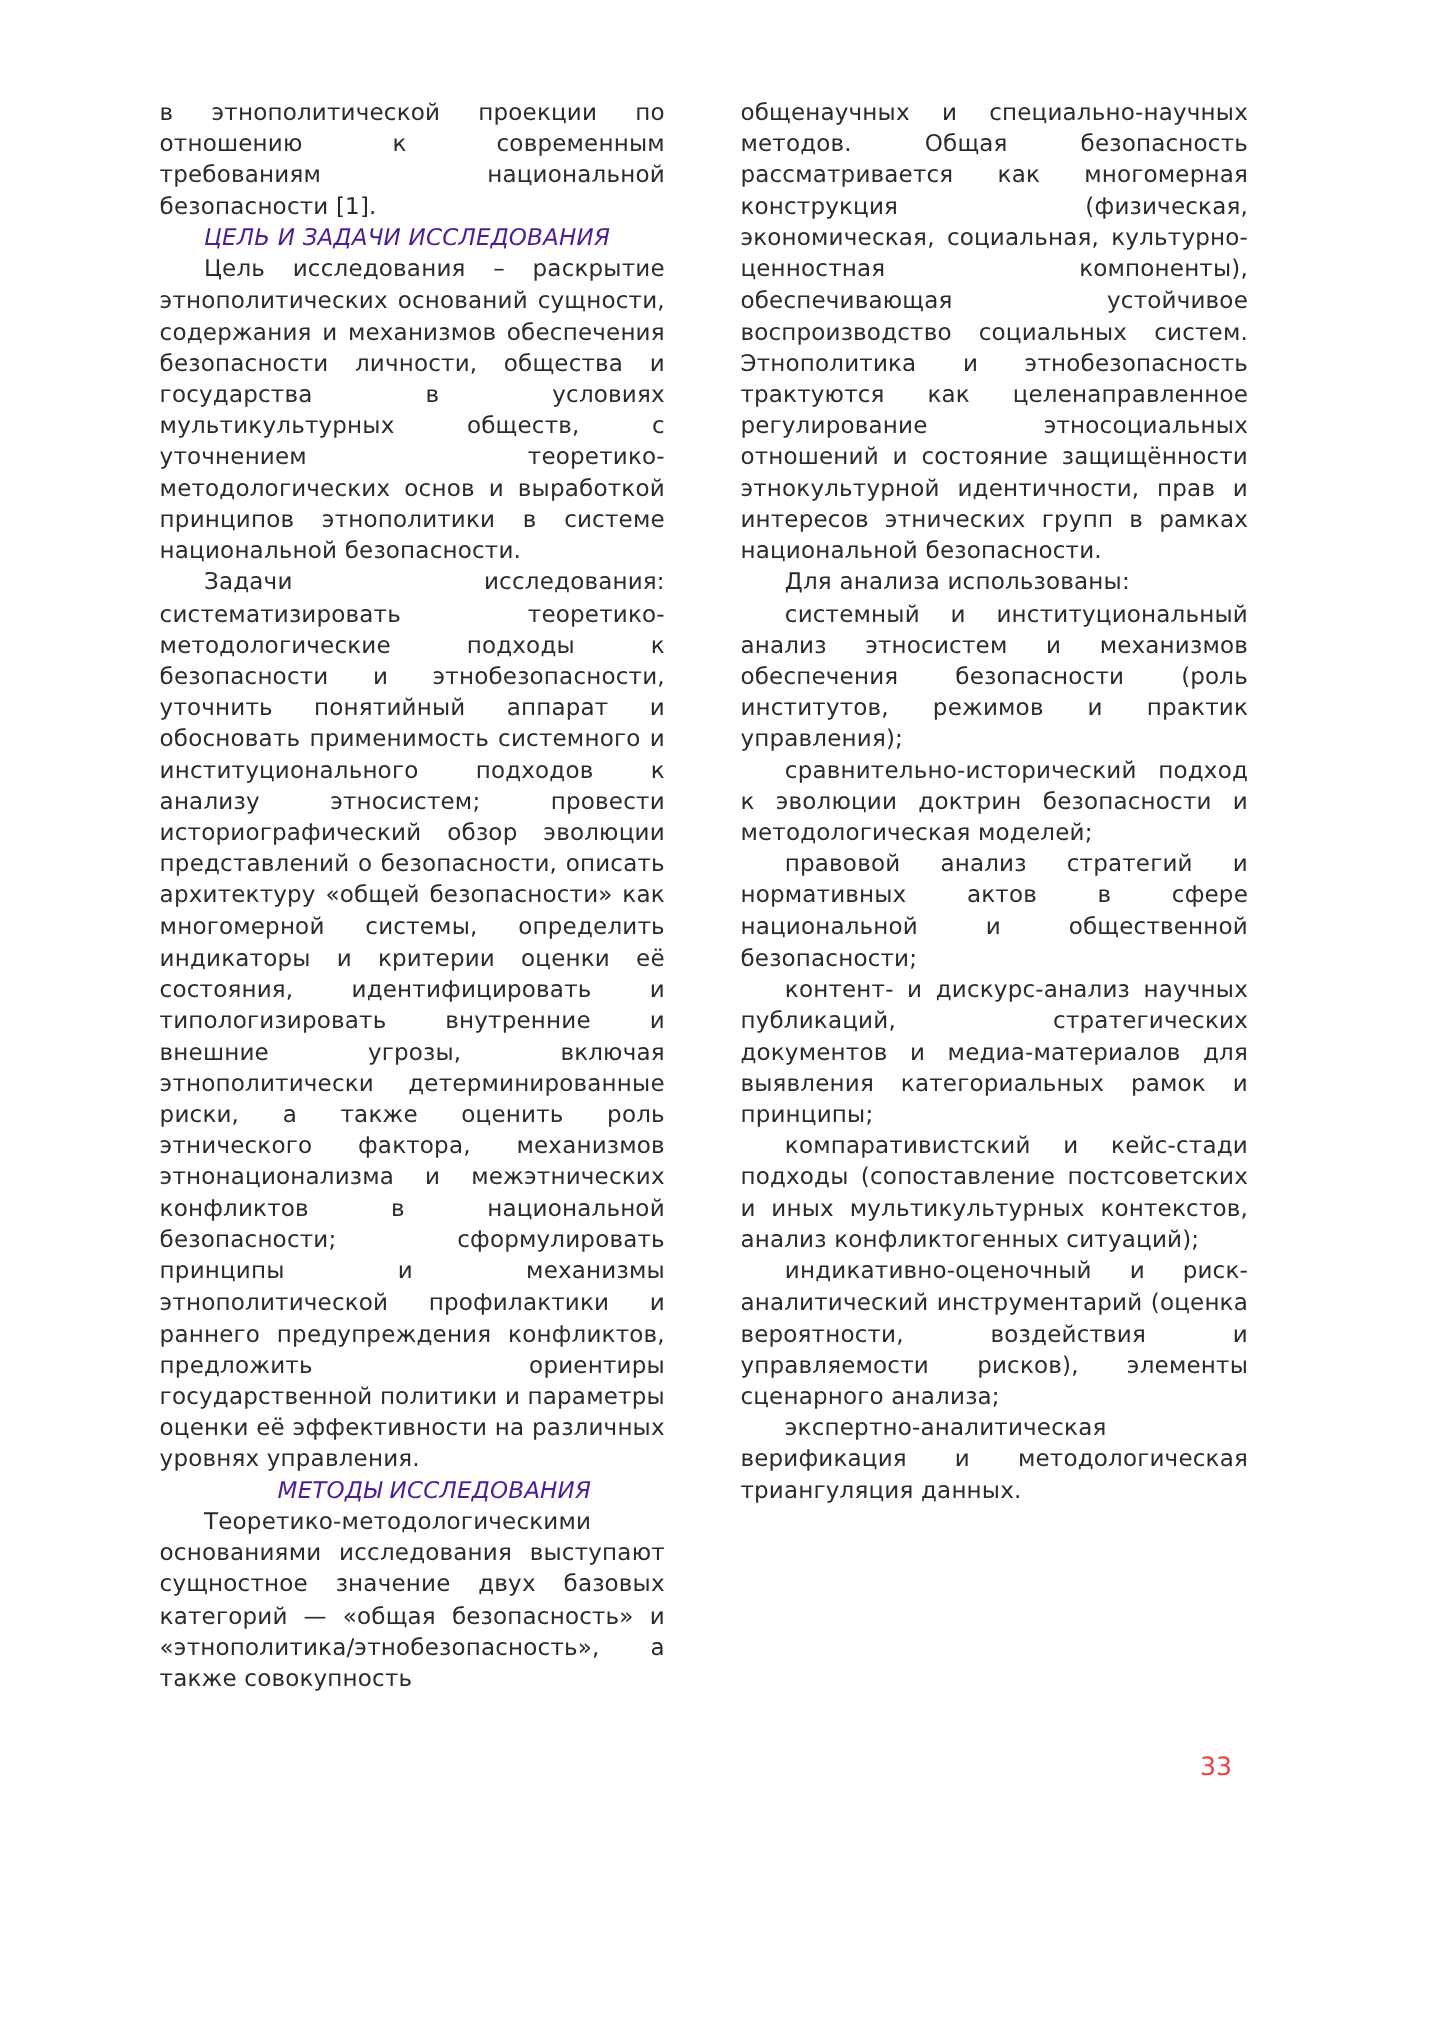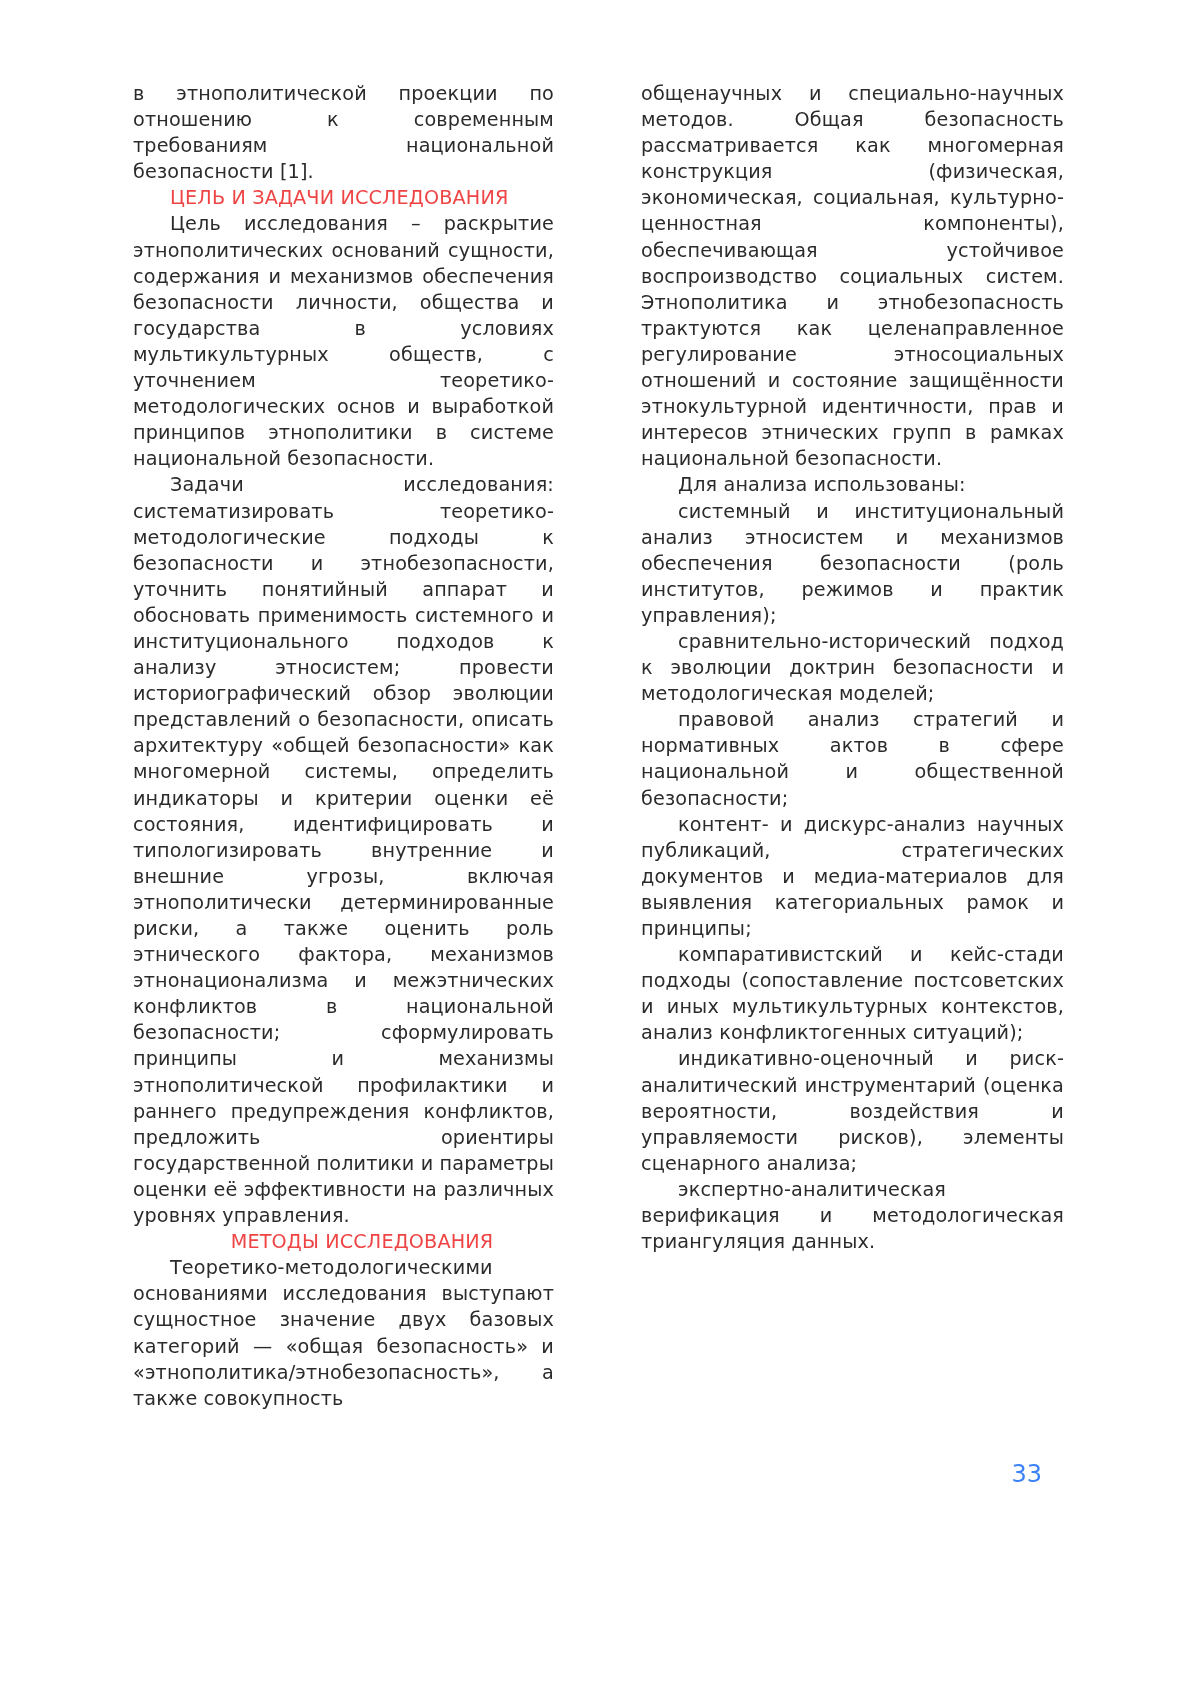--- a/index.html
+++ b/index.html
@@ -9,40 +9,41 @@
       position: absolute;
       top: 81px;
       font-family: "DejaVu Sans", sans-serif;
       font-size: 19.2px;
       line-height: 26.1px;
       color: #2b2b2b;
       text-align: justify;
       letter-spacing: 0.15px;
     }
     .col-left { left: 133px; width: 421px; }
-    .col-right { left: 617px; width: 423px; margin-left: 24px; }
+    .col-right { left: 617px; width: 423px; }
     .col p { margin: 0; }
     .ind { text-indent: 37px; }
     .heading {
       margin: 0;
-      color: #ef4444;
+      color: #4c1d95;
+      font-style: italic;
       text-transform: uppercase;
       text-indent: 37px;
       text-align: justify;
     }
     .heading.center { text-align: center; }
     .pagenum {
       position: absolute;
       left: 1000px;
       top: 1460px;
       width: 42px;
-      text-align: right;
+      text-align: left;
       font-family: "DejaVu Sans", sans-serif;
-      font-size: 24px;
-      color: #3b82f6;
+      font-size: 21px;
+      color: #ef4444;
     }
   </style>
 </head>
 <body>
 
 <div class="page">
 
   <div class="col col-left">
     <p>в этнополитической проекции по отношению к современным требованиям национальной безопасности [1].</p>
     <p class="heading">ЦЕЛЬ И ЗАДАЧИ ИССЛЕДОВАНИЯ</p>

